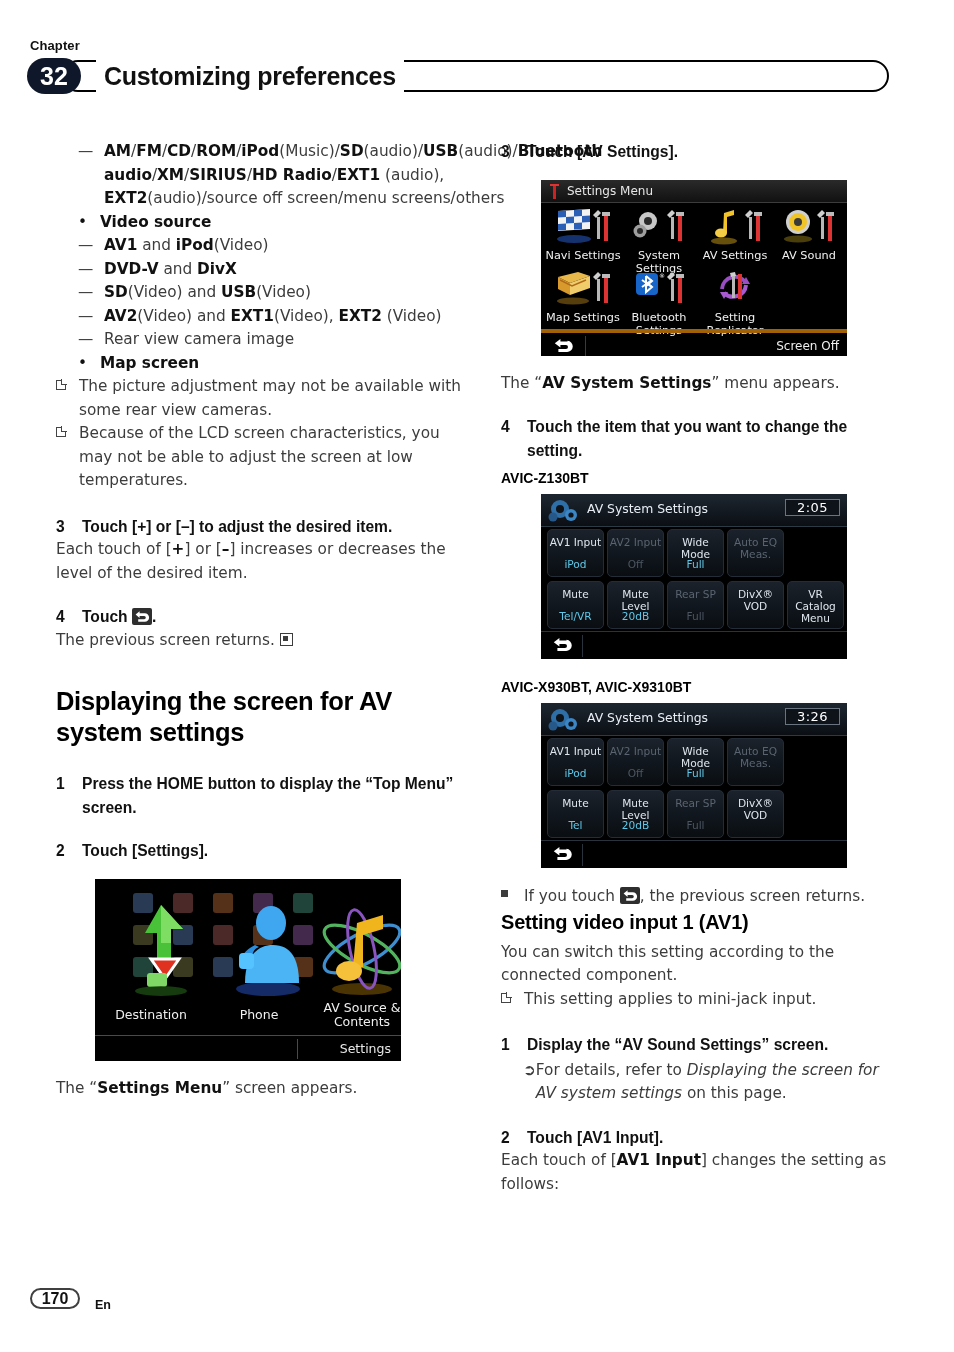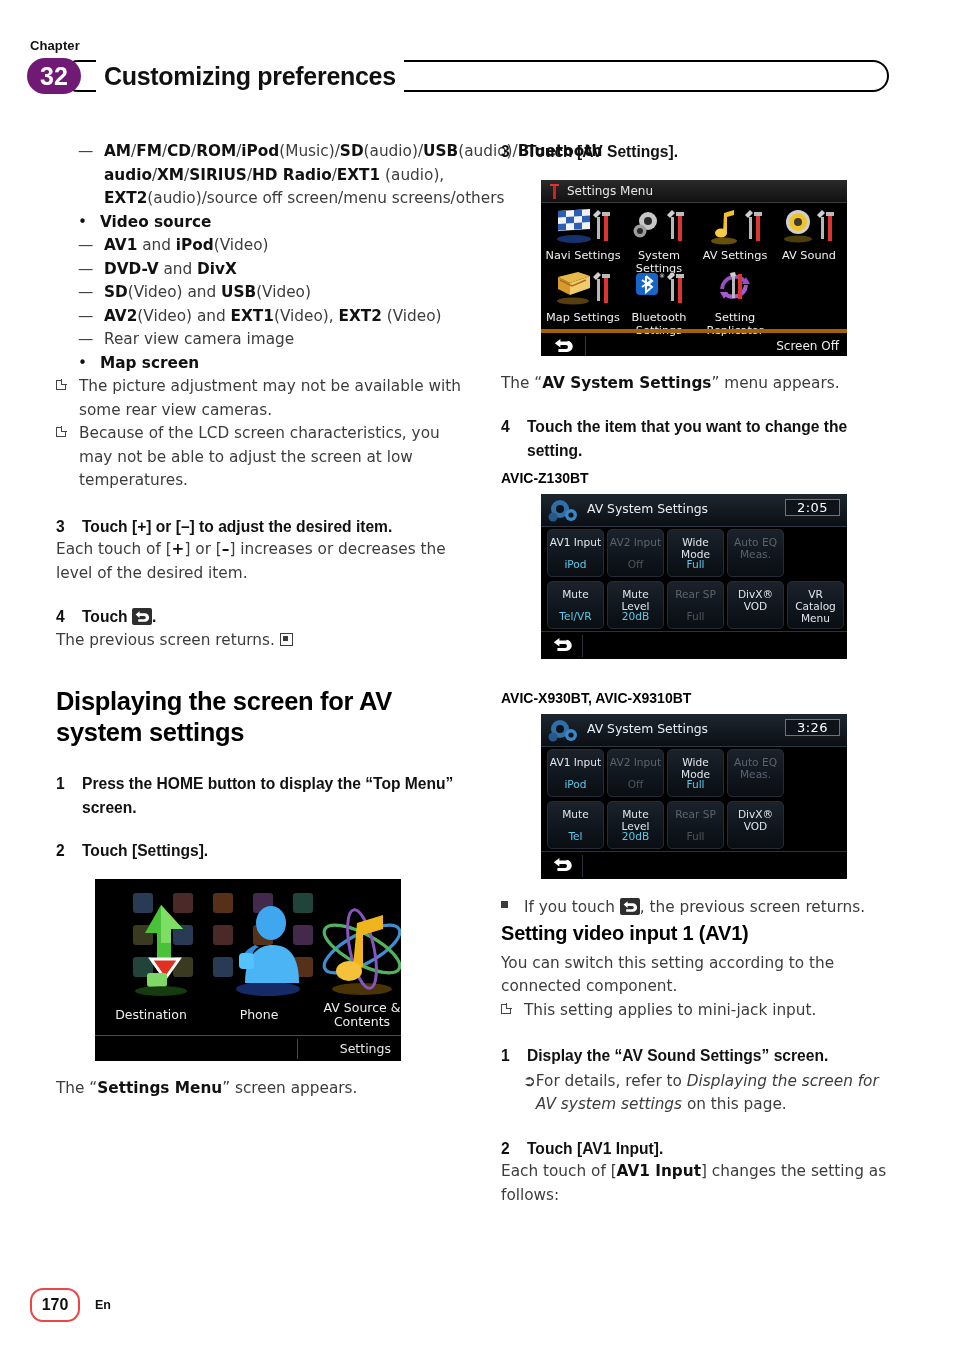--- a/index.html
+++ b/index.html
@@ -14,21 +14,21 @@
   }
 
   
   .chapter-label {
     position: absolute; left: 30px; top: 38px;
     font-size: 13px; font-weight: bold; letter-spacing: .1px;
   }
   .chapter-num {
     position: absolute; left: 27px; top: 58px;
     width: 54px; height: 36px;
-    background: #701a75; color: #fff;
+    background: #0f172a; color: #fff;
     border-radius: 18px;
     font-size: 25px; font-weight: bold;
     display: flex; align-items: center; justify-content: center;
     z-index: 3;
   }
   .header-pill {
     position: absolute; left: 62px; top: 60px;
     width: 827px; height: 32px;
     border: 2.2px solid #000;
     border-radius: 16px;
@@ -163,21 +163,21 @@
   .av-btn .t { color:#dfe6ee; font-size:10.6px; line-height:12px; padding-top:6px;}
   .av-btn .v { color:#5fc8e8; font-size:10.6px; line-height:12px; position:absolute; bottom:6px; width:100%;}
   .av-btn.dim .t { color:#5a6470; }
   .av-btn.dim .v { color:#4c5560; }
   .av-bar { position:absolute; left:0; bottom:0; width:100%; height:28px; border-top:1px solid #2a323b;}
   .av-bar .sep{position:absolute;left:41px;top:3px;width:1px;height:22px;background:#2a323b;}
 
   
   .pg-num {
     position:absolute; left:30px; top:1288px;
-    width:50px;height:34px; border:2px solid #ef4444; border-radius:13px;
+    width:50px;height:21px; border:2px solid #404040; border-radius:13px;
     font-size:16px; font-weight:bold; display:flex; align-items:center; justify-content:center;
   }
   .pg-en { position:absolute; left:95px; top:1298px; font-size:12.5px; font-weight:bold;}
 </style>
 </head>
 <body>
 
 <div class="chapter-label">Chapter</div>
 <div class="chapter-num">32</div>
 <div class="header-pill"></div>
@@ -528,21 +528,21 @@
         </div>
       </div>
       <div class="av-bar">
         <svg style="position:absolute;left:11px;top:5px;" width="22" height="18" viewBox="0 0 22 18">
           <path d="M14.5 3.6 H7.4 V1.0 L1.8 5.2 L7.4 9.4 V6.9 H13.0 a2.0 2.0 0 0 1 0 4.0 H5.4 v3.1 h8.4 a5.6 5.6 0 0 0 0.7 -11.2 z" fill="#fff"></path>
         </svg>
         <div class="sep"></div>
       </div>
     </div>
 
-  <div class="model-label" style="margin-top:31px;">AVIC-X930BT, AVIC-X9310BT</div>
+  <div class="model-label" style="margin-top:20px;">AVIC-X930BT, AVIC-X9310BT</div>
 
   <div class="shot avsys" id="avShot2" style="margin-top:8px; margin-left:40px;">
       <div class="av-title">
         <svg class="av-gear" viewBox="0 0 36 27">
           <circle cx="13" cy="12" r="9" fill="#2f6fa8"></circle>
           <circle cx="13" cy="12" r="4" fill="#0d1319"></circle>
           <circle cx="24" cy="18" r="6" fill="#3b86c4"></circle>
           <circle cx="24" cy="18" r="2.6" fill="#0d1319"></circle>
           <circle cx="6" cy="20" r="4.5" fill="#26598a"></circle>
         </svg>

